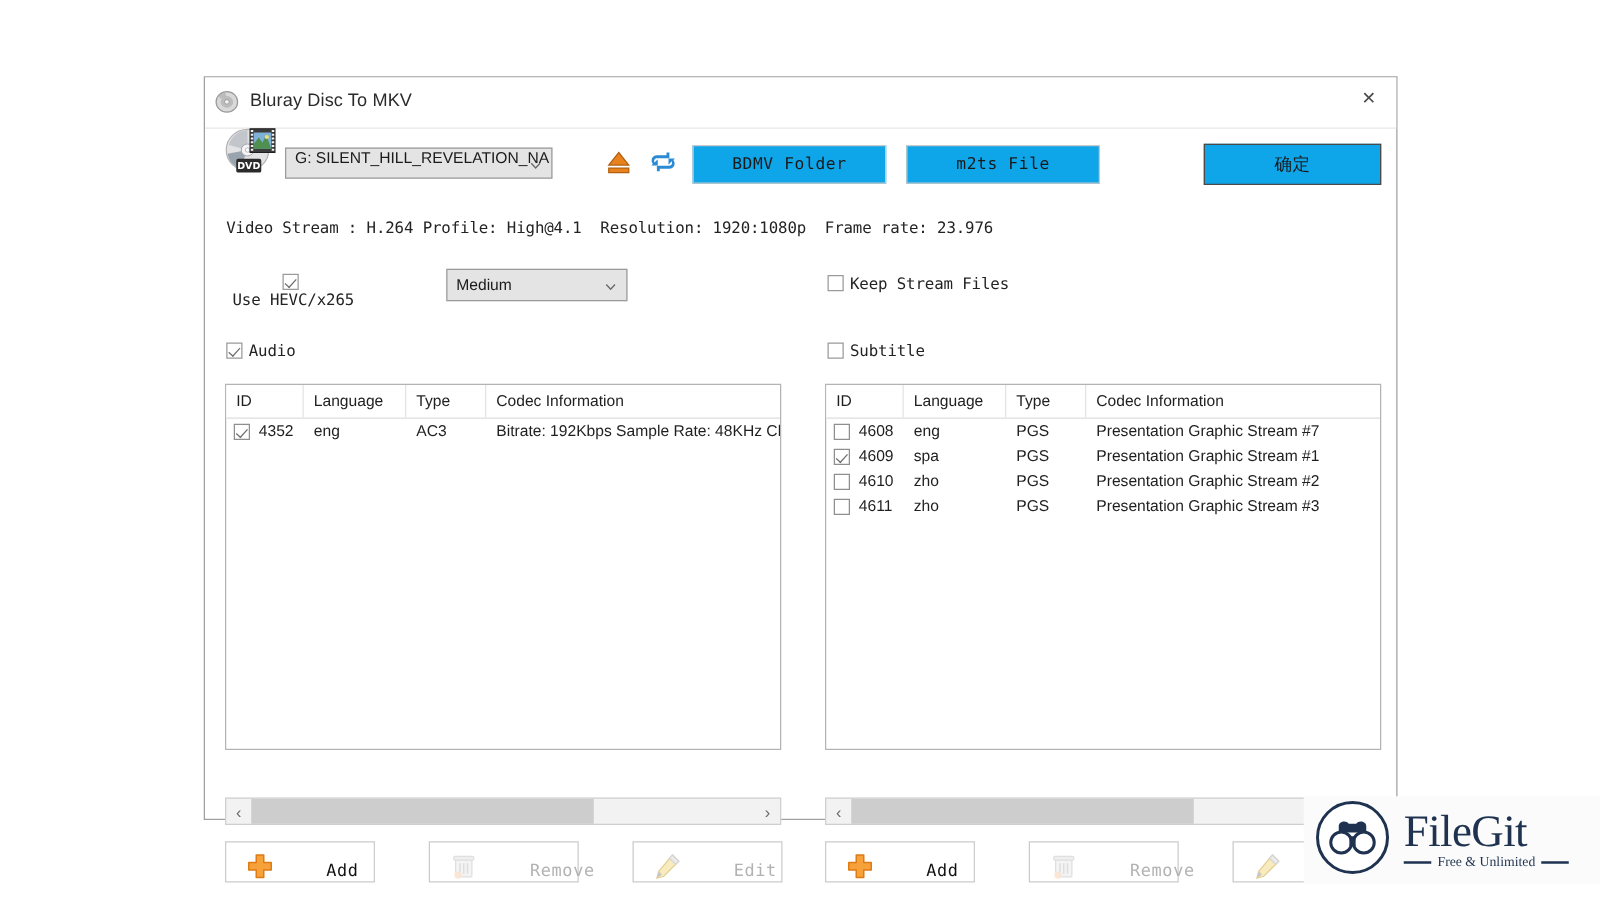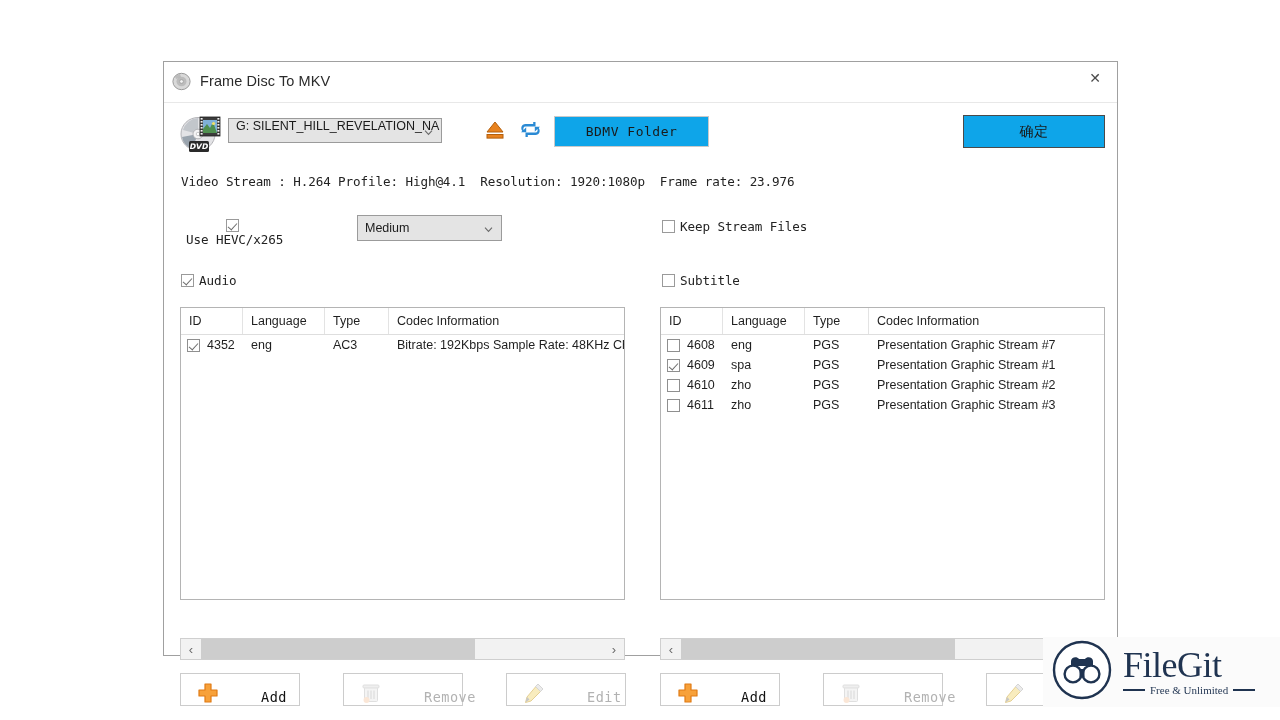--- a/index.html
+++ b/index.html
@@ -63,24 +63,23 @@
     justify-content: center;
     color: #4a4a4a;
     font-size: 14px;
     font-family: "Liberation Sans", sans-serif;
     cursor: pointer;
   }
 
   .disc-icon {
     position: absolute;
     left: 14px;
-    top: 51px;
+    top: 37px;
     width: 44px;
     height: 44px;
-    font-style: italic;
   }
 
   .drive-combo {
     position: absolute;
     left: 64px;
     top: 56px;
     width: 214px;
     height: 25px;
     background: #e4e4e4;
     border: 1px solid #9b9b9b;
@@ -410,21 +409,21 @@
 
     <div class="titlebar">
       <span class="title-icon">
         <svg width="19" height="19" viewBox="0 0 19 19">
           <ellipse cx="9.5" cy="9.5" rx="8.6" ry="8.2" fill="#d9d9d9" stroke="#9a9a9a" stroke-width="1"></ellipse>
           <ellipse cx="9.5" cy="9.5" rx="5" ry="4.8" fill="#bcbcbc"></ellipse>
           <ellipse cx="9.5" cy="9.5" rx="1.9" ry="1.8" fill="#f2f2f2" stroke="#8f8f8f" stroke-width=".6"></ellipse>
           <path d="M3 4 L8 2 L9 5 L4 7 Z" fill="#aeaeae" opacity=".7"></path>
         </svg>
       </span>
-      <div class="title-text">Frame Disc To MKV</div>
+      <div class="title-text">Bluray Disc To MKV</div>
       <div class="close-btn">✕</div>
     </div>
 
     <span class="disc-icon">
       <svg width="44" height="44" viewBox="0 0 44 44">
         <ellipse cx="20" cy="21" rx="17" ry="16.5" fill="#e3e3e6" stroke="#b4b4b8" stroke-width="1"></ellipse>
         <path d="M20 5 A16.5 16 0 0 0 5 17 L20 21 Z" fill="#c2c6cb"></path>
         <path d="M4 24 A16.5 16 0 0 0 14 36 L20 21 Z" fill="#9aa4ae"></path>
         <path d="M22 5 A16.5 16 0 0 1 36 18 L20 21 Z" fill="#d7dade"></path>
         <ellipse cx="20" cy="21" rx="5" ry="4.8" fill="#f4f4f5" stroke="#a8a8ac" stroke-width=".8"></ellipse>
@@ -469,20 +468,21 @@
     </span>
 
     <span class="refresh-icon">
       <svg width="23" height="23" viewBox="0 0 23 23">
         <path d="M16.5 4 L16.5 8.5 L6.5 8.5 C4.5 8.5 4 10.5 4.6 12 L7.2 9.3 L7.2 14.3 L2 14.3 L3.3 13.1 C1.3 10.4 2.4 6.1 6.5 6.1 L14.2 6.1 L14.2 4 Z" fill="#2a8ad4"></path>
         <path d="M6.5 19 L6.5 14.5 L16.5 14.5 C18.5 14.5 19 12.5 18.4 11 L15.8 13.7 L15.8 8.7 L21 8.7 L19.7 9.9 C21.7 12.6 20.6 16.9 16.5 16.9 L8.8 16.9 L8.8 19 Z" fill="#2a8ad4"></path>
       </svg>
     </span>
 
     <div class="btn" id="btn-bdmv">BDMV Folder</div>
+    <div class="btn" id="btn-m2ts">m2ts File</div>
     <div class="btn primary" id="btn-ok">确定</div>
 
     <div class="video-info">Video Stream : H.264 Profile: High@4.1  Resolution: 1920:1080p  Frame rate: 23.976</div>
 
     <div class="cbrow" id="cb-hevc">
       <span class="cbox checked"></span>
       <span class="cblabel">Use HEVC/x265</span>
     </div>
 
     <div class="preset-combo">

